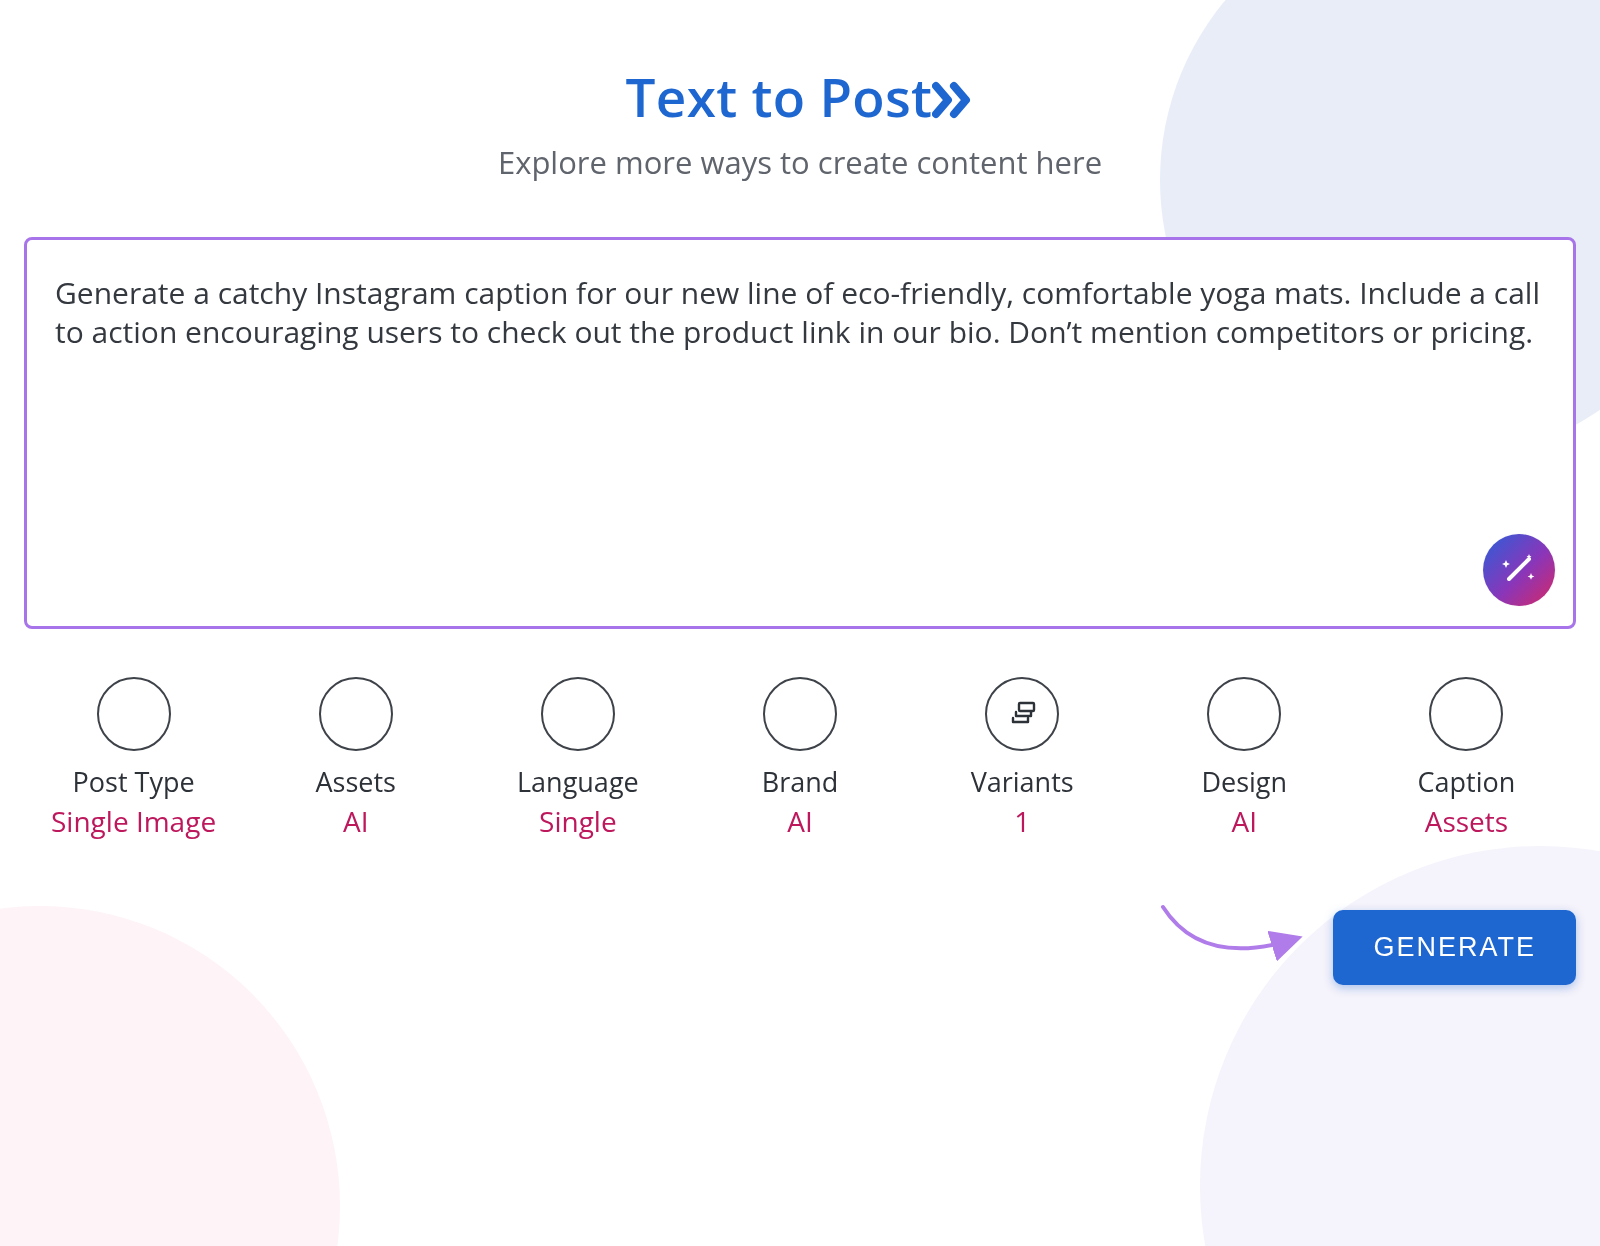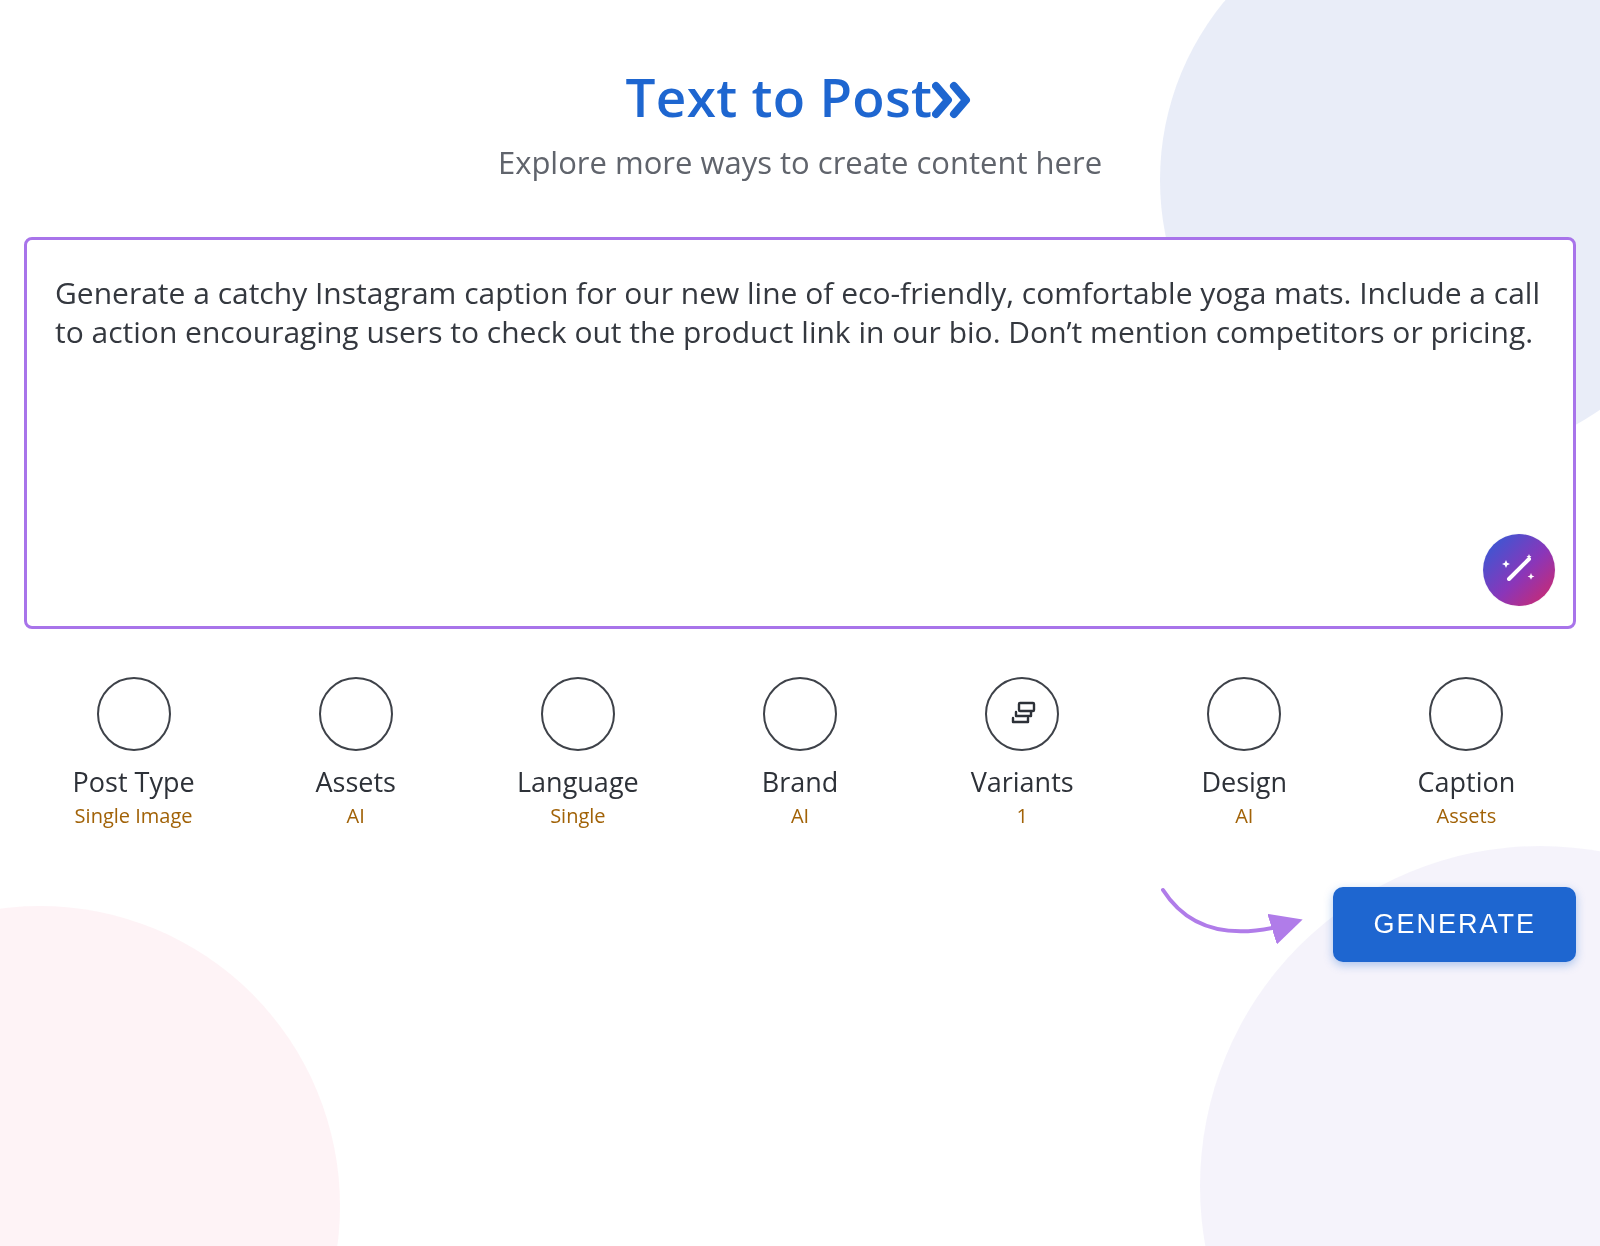--- a/index.html
+++ b/index.html
@@ -141,23 +141,23 @@
       justify-content: center;
     }
     .option-label {
       margin-top: 12px;
       font-size: 27px;
       font-weight: 400;
       color: #2d3138;
     }
     .option-value {
       margin-top: 2px;
-      font-size: 20px;
+      font-size: 28px;
       font-weight: 400;
-      color: #a16207;
+      color: #be185d;
     }
     .footer-row {
       margin-top: 58px;
       padding: 0 8px;
       display: flex;
       justify-content: flex-end;
       align-items: center;
       gap: 0;
     }
     .arrow-annotation {
@@ -168,20 +168,21 @@
       background: #1e66d0;
       color: #ffffff;
       border: none;
       border-radius: 10px;
       padding: 22px 40px;
       font-size: 27px;
       font-weight: 500;
       letter-spacing: 2px;
       cursor: pointer;
       box-shadow: 0 3px 10px rgba(30,102,208,0.35);
+      margin-top: 12px;
     }
   </style>
 </head>
 <body>
 
 <div class="bg-circle-top"></div>
 <div class="bg-circle-bl"></div>
 <div class="bg-circle-br"></div>
 
 <div class="page">

